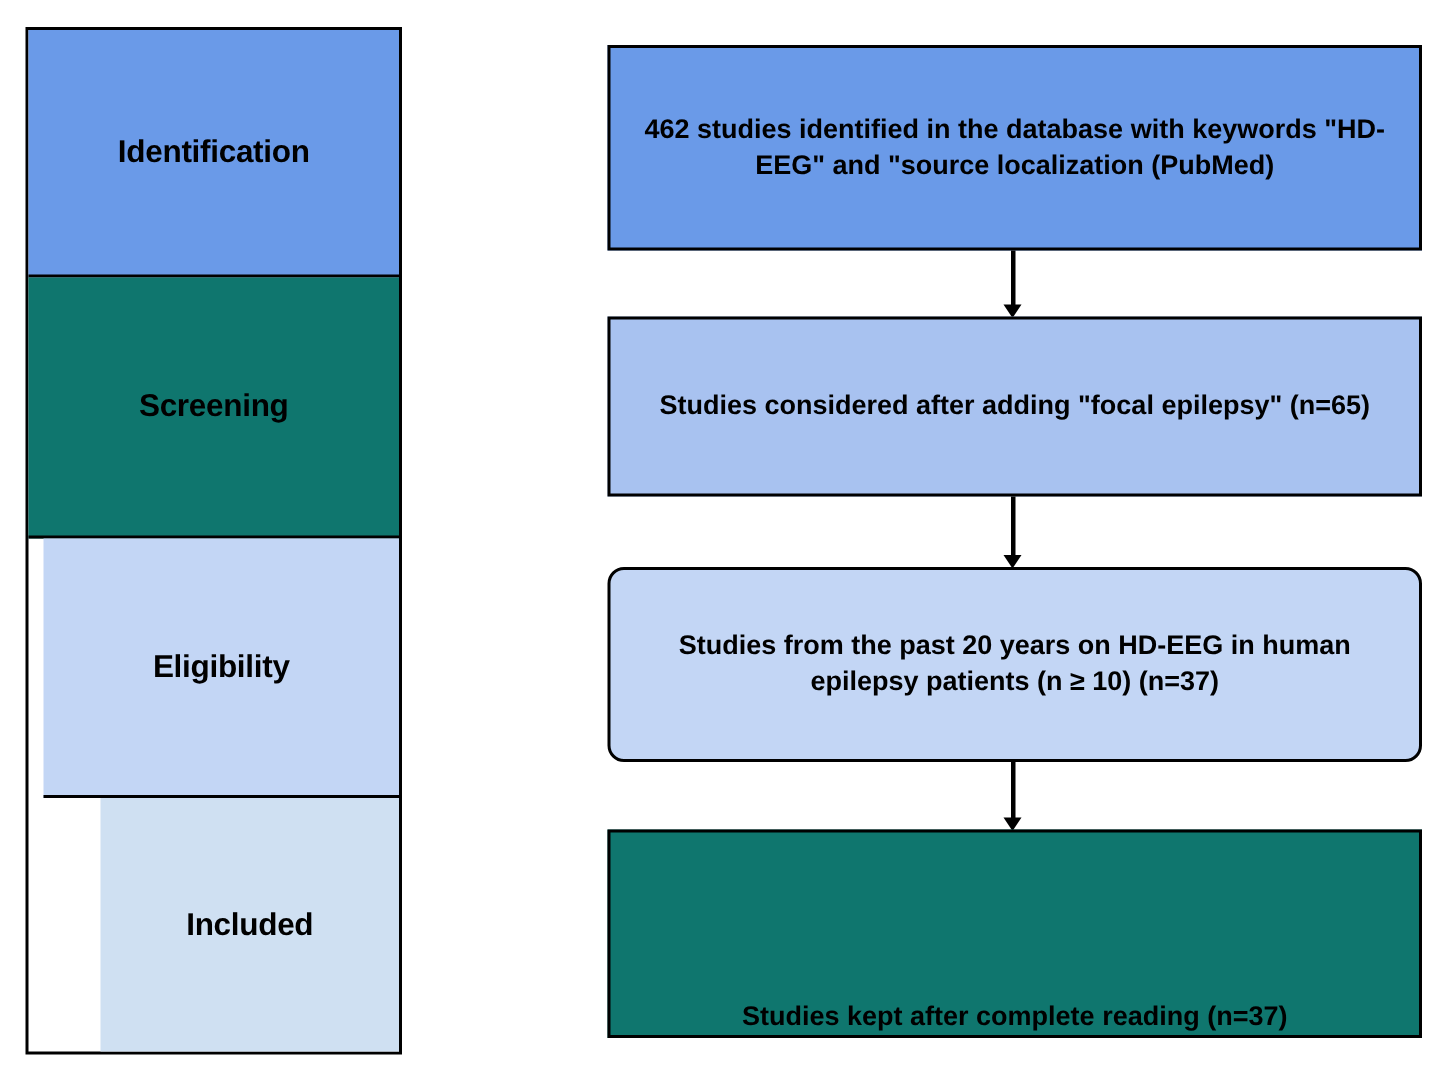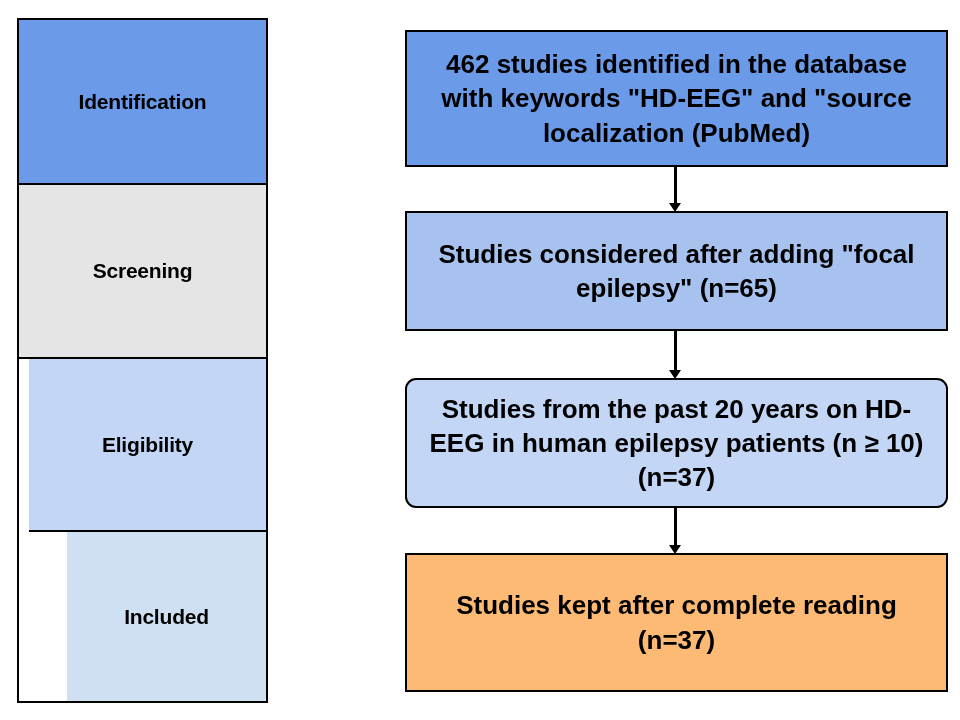--- a/index.html
+++ b/index.html
@@ -59,21 +59,21 @@
     left: 405px;
     width: 543px;
     border: 2px solid #000000;
     box-sizing: border-box;
     display: flex;
     align-items: center;
     justify-content: center;
     text-align: center;
     color: #000000;
     font-weight: bold;
-    font-size: 26px;
+    font-size: 18px;
     line-height: 1.32;
     padding: 0 10px;
   }
   .flow-box .box-text {
     display: block;
     width: 100%;
   }
   .flow-box.b1 { top: 30px;  height: 137px; }
   .flow-box.b2 { top: 211px; height: 120px; }
   .flow-box.b3 { top: 378px; height: 130px; border-radius: 11px; }
@@ -105,21 +105,21 @@
 </style>
 </head>
 <body>
 
 <div id="diagram">
 
   <div class="stage-column">
     <div class="stage-cell s1" style="background-color: rgb(106, 154, 232);">
       <span>Identification</span>
     </div>
-    <div class="stage-cell s2" style="background-color: #e5e5e5;">
+    <div class="stage-cell s2" style="background-color: #0f766e;">
       <span>Screening</span>
     </div>
     <div class="stage-cell s3" style="background-color: rgb(195, 214, 245); margin-left: 10px;">
       <span>Eligibility</span>
     </div>
     <div class="stage-cell s4" style="background-color: rgb(207, 224, 242); margin-left: 48px;">
       <span>Included</span>
     </div>
   </div>
 
@@ -137,17 +137,17 @@
   <div class="connector c2"></div>
   <div class="arrow-head a2"></div>
 
   <div class="flow-box b3" style="background-color: rgb(195, 214, 245);">
     <span class="box-text">Studies from the past 20 years on HD-EEG in human epilepsy patients (n ≥ 10) (n=37)</span>
   </div>
 
   <div class="connector c3"></div>
   <div class="arrow-head a3"></div>
 
-  <div class="flow-box b4" style="background-color: #fdba74;">
+  <div class="flow-box b4" style="background-color: #0f766e; align-items: flex-end;">
     <span class="box-text">Studies kept after complete reading (n=37)</span>
   </div>
 
 </div>
 
 </body></html>

